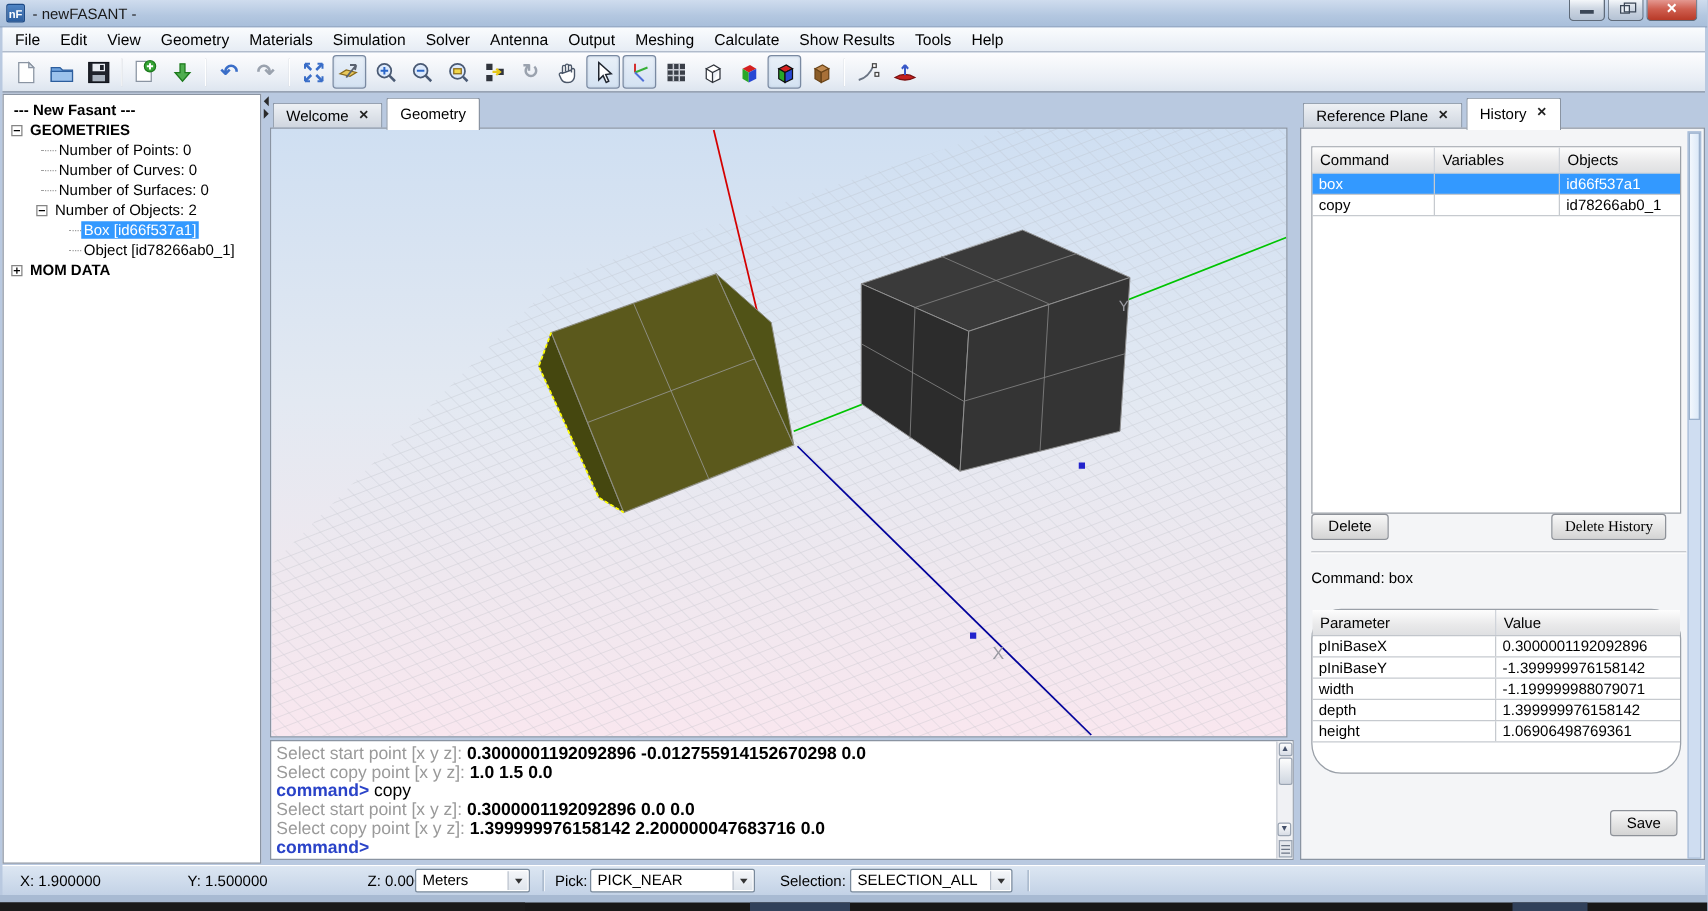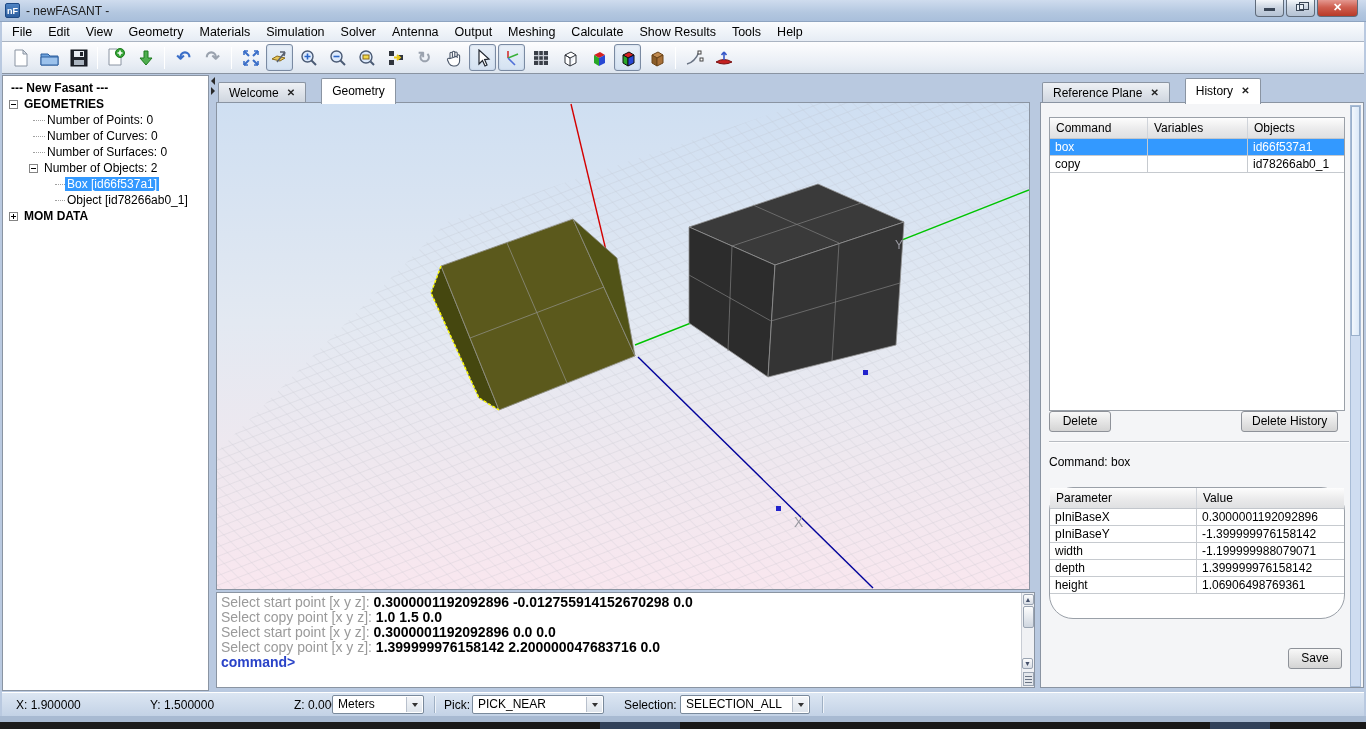--- a/index.html
+++ b/index.html
@@ -53,21 +53,21 @@
   .expander.plus::after { content:""; position:absolute; left:3px; top:1px; width:1px; height:5px; background:#000; }
   .tdots { flex:none; height:1px; border-top:1px dotted #a0a0a0; }
 
   
   #splitter { position:absolute; left:209px; top:75px; width:7px; height:616px; }
   .split-arrow { width:0; height:0; margin:2px auto; }
   .split-arrow.left { border-top:4px solid transparent; border-bottom:4px solid transparent; border-right:4px solid #2a2a2a; }
   .split-arrow.right { border-top:4px solid transparent; border-bottom:4px solid transparent; border-left:4px solid #2a2a2a; }
 
   
-  .tabbar { position:absolute; height:27px; display:flex; align-items:flex-end;gap:12px; }
+  .tabbar { position:absolute; height:27px; display:flex; align-items:flex-end; }
   .tab { display:flex; align-items:center; padding:3px 10px 4px 10px; margin-right:3px; font-size:12px;
     border:1px solid #8a94a2; border-bottom:none; border-radius:2px 2px 0 0;
     background:linear-gradient(#eef1f5,#ccd3dd); height:22px; position:relative; top:1px; }
   .tab.active { background:#fff; height:26px; z-index:3; top:1px; }
   .tab .x { margin-left:8px; font-size:10px; font-weight:bold; color:#222; line-height:10px; }
 
   
   #viewport { position:absolute; left:216px; top:102px; width:814px; height:488px; border:1px solid #8a94a2; background:#d3e0f2; }
   #viewport svg { display:block; }
 
@@ -406,20 +406,21 @@
       <rect x="646" y="267" width="5" height="5" fill="#2222cc"></rect>
       <text x="577" y="424" font-size="14" fill="#9a9aa2">X</text>
       <text x="678" y="146" font-size="12" fill="#9a9aa2">Y</text>
     </svg>
   </div>
 
   <div id="console">
     <div id="console-lines">
       <div class="cline"><span class="clabel">Select start point [x y z]:</span> <span class="cval">0.3000001192092896 -0.012755914152670298 0.0</span></div>
       <div class="cline"><span class="clabel">Select copy point [x y z]:</span> <span class="cval">1.0 1.5 0.0</span></div>
+      <div class="cline"><span class="cprompt">command&gt;</span> <span class="ccmd">copy</span></div>
       <div class="cline"><span class="clabel">Select start point [x y z]:</span> <span class="cval">0.3000001192092896 0.0 0.0</span></div>
       <div class="cline"><span class="clabel">Select copy point [x y z]:</span> <span class="cval">1.399999976158142 2.200000047683716 0.0</span></div>
       <div class="cline"><span class="cprompt">command&gt;</span> <span class="ccmd"></span></div>
     </div>
     <div id="console-sb">
       <div class="sb-arrow">▲</div>
       <div id="console-thumb"></div>
       <div class="sb-arrow" style="position:absolute;bottom:17px;left:0">▼</div>
       <div id="console-lock">
           <i></i>
@@ -452,21 +453,21 @@
         <div class="dcell" style="width:100px"></div>
         <div class="dcell" style="width:94px; border-right:none">id66f537a1</div>
       </div>
       <div class="drow">
         <div class="dcell" style="width:98px">copy</div>
         <div class="dcell" style="width:100px"></div>
         <div class="dcell" style="width:94px; border-right:none">id78266ab0_1</div>
       </div>
     </div>
     <div class="btn" style="left:8px; top:308px; min-width:62px;">Delete</div>
-    <div class="btn" style="left:200px; top:308px;">Delete History</div>
+    <div class="btn" style="left:200px; top:308px;font-family:Liberation Serif, serif;">Delete History</div>
     <div id="rp-divider" style="top:338px"></div>
     <div class="sitem" style="left:8px; top:352px; position:absolute;">Command: box</div>
     <div class="rtable" style="left:8px; top:384px; width:296px; height:132px;border-radius:24px;">
       <div class="hrow">
         <div class="hcell" style="width:147px">Parameter</div>
         <div class="hcell" style="width:145px; border-right:none">Value</div>
       </div>
       <div class="drow">
         <div class="dcell" style="width:147px">pIniBaseX</div>
         <div class="dcell" style="width:145px; border-right:none">0.3000001192092896</div>

